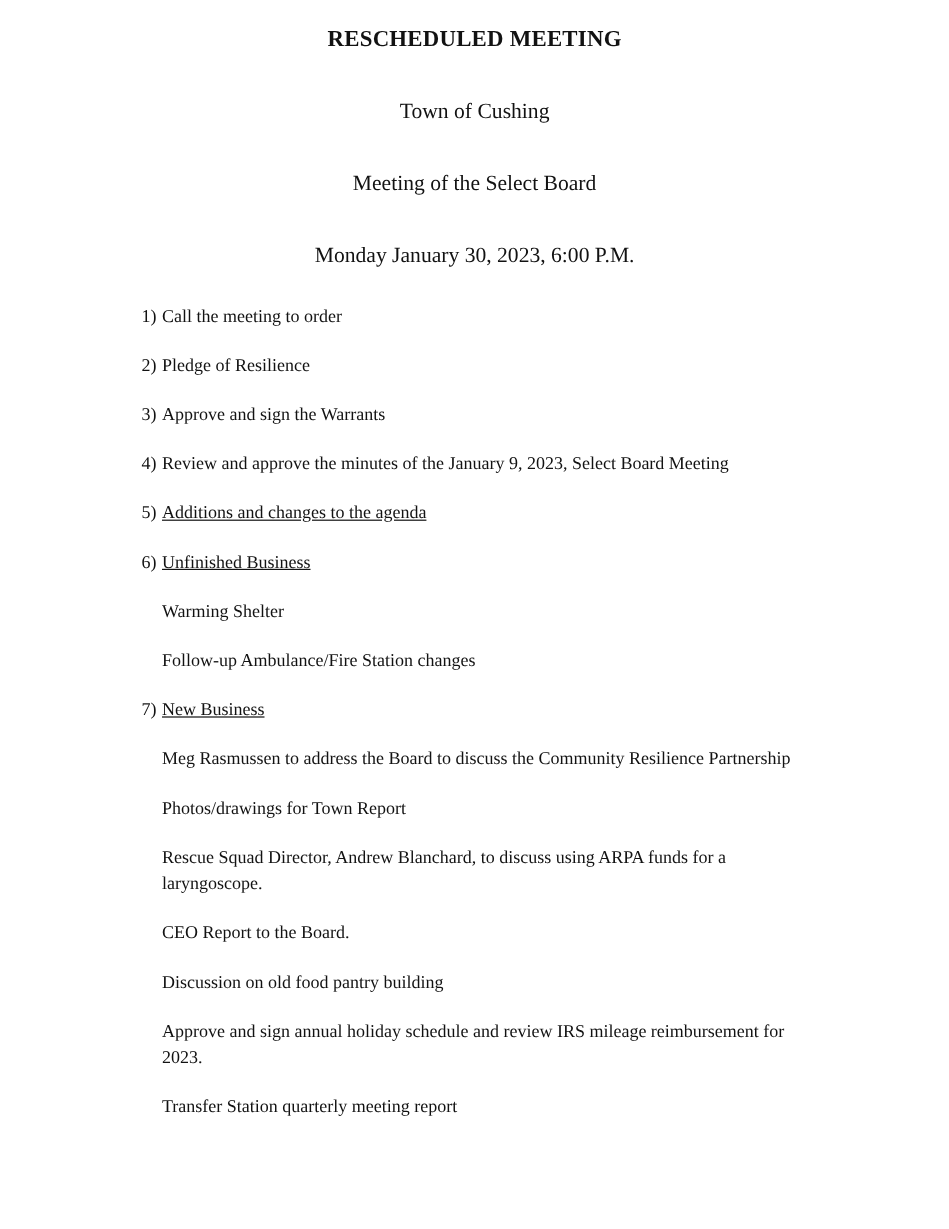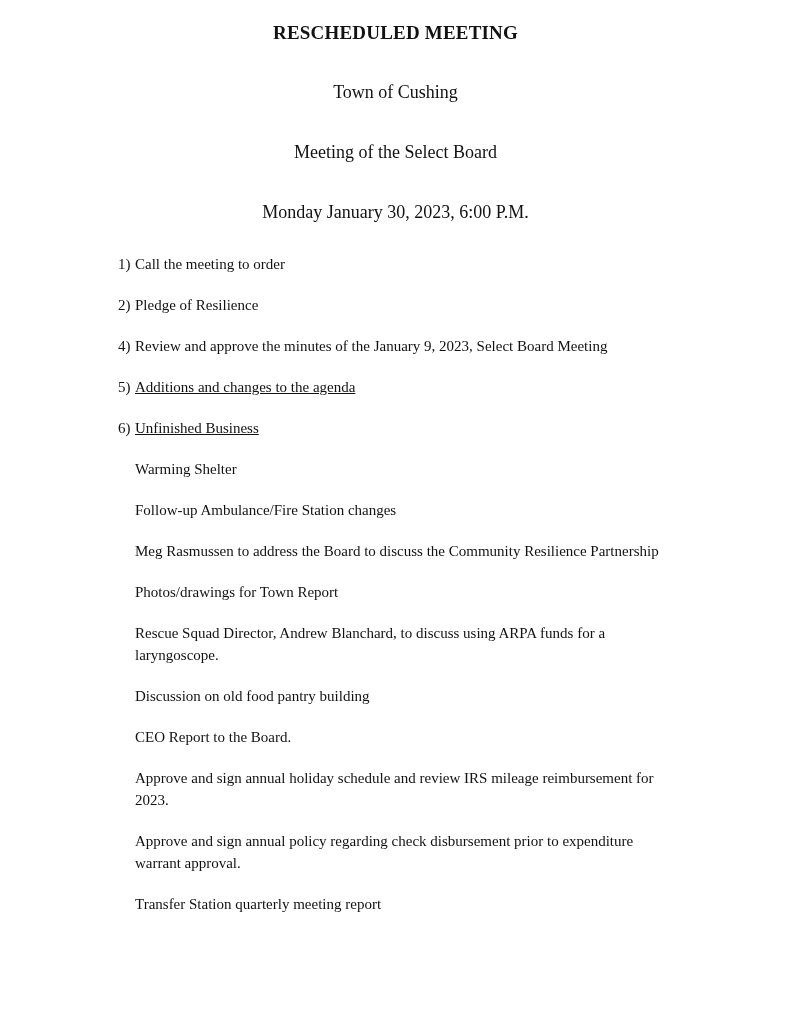--- a/index.html
+++ b/index.html
@@ -64,42 +64,43 @@
     <div class="doc-subtitle">Meeting of the Select Board</div>
     <div class="doc-subtitle">Monday January 30, 2023, 6:00 P.M.</div>
   </div>
 
   <div class="agenda">
 
       <div class="agenda-item"><span class="item-number">1)</span><span class="item-text">Call the meeting to order</span></div>
 
       <div class="agenda-item"><span class="item-number">2)</span><span class="item-text">Pledge of Resilience</span></div>
 
+      <div class="agenda-item"><span class="item-number">3)</span><span class="item-text">Approve and sign the Warrants</span></div>
 
       <div class="agenda-item"><span class="item-number">4)</span><span class="item-text">Review and approve the minutes of the January 9, 2023, Select Board Meeting</span></div>
 
       <div class="agenda-item underlined"><span class="item-number">5)</span><span class="item-text">Additions and changes to the agenda</span></div>
 
       <div class="agenda-item underlined"><span class="item-number">6)</span><span class="item-text">Unfinished Business</span></div>
 
       <div class="agenda-item sub-item"><span class="item-number"></span><span class="item-text">Warming Shelter</span></div>
 
       <div class="agenda-item sub-item"><span class="item-number"></span><span class="item-text">Follow-up Ambulance/Fire Station changes</span></div>
 
+      <div class="agenda-item underlined"><span class="item-number">7)</span><span class="item-text">New Business</span></div>
 
       <div class="agenda-item sub-item"><span class="item-number"></span><span class="item-text">Meg Rasmussen to address the Board to discuss the Community Resilience Partnership</span></div>
 
       <div class="agenda-item sub-item"><span class="item-number"></span><span class="item-text">Photos/drawings for Town Report</span></div>
 
       <div class="agenda-item sub-item"><span class="item-number"></span><span class="item-text">Rescue Squad Director, Andrew Blanchard, to discuss using ARPA funds for a laryngoscope.</span></div>
 
+      <div class="agenda-item sub-item"><span class="item-number"></span><span class="item-text">CEO Report to the Board.</span></div>
+
       <div class="agenda-item sub-item"><span class="item-number"></span><span class="item-text">Discussion on old food pantry building</span></div>
-
-      <div class="agenda-item sub-item"><span class="item-number"></span><span class="item-text">CEO Report to the Board.</span></div>
 
       <div class="agenda-item sub-item"><span class="item-number"></span><span class="item-text">Approve and sign annual holiday schedule and review IRS mileage reimbursement for 2023.</span></div>
 
-      <div class="agenda-item sub-item"><span class="item-number"></span><span class="item-text">Approve and sign annual policy regarding check disbursement prior to expenditure warrant approval.</span></div>
 
       <div class="agenda-item sub-item"><span class="item-number"></span><span class="item-text">Transfer Station quarterly meeting report</span></div>
     </div>
 
 </div>
 
 </body></html>

